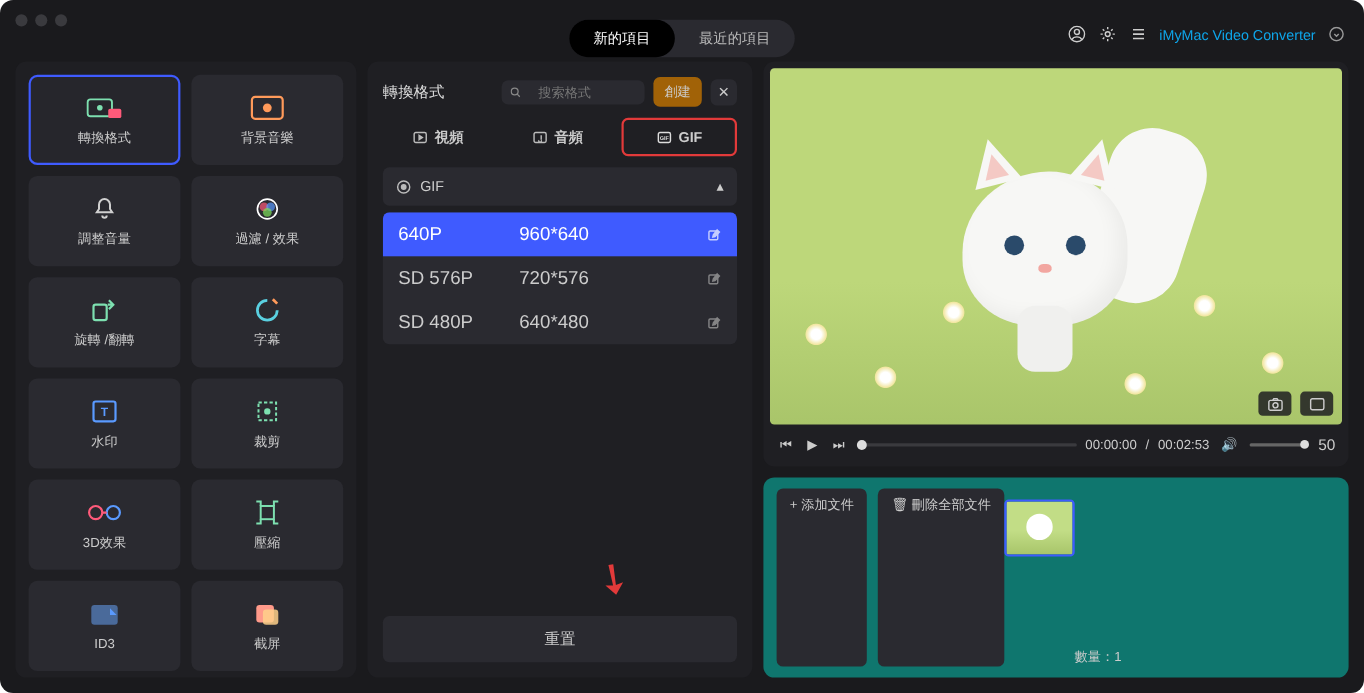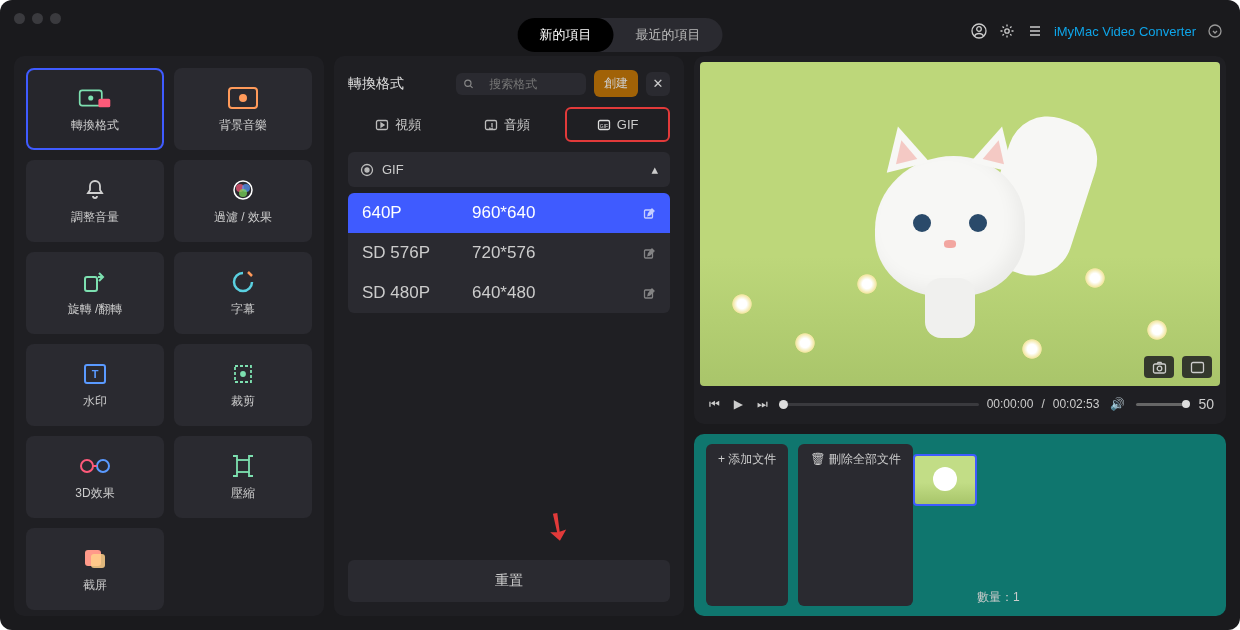--- a/index.html
+++ b/index.html
@@ -20,21 +20,21 @@
 .scard.active { border:2px solid #3f5bff; background:#26262c; }
 .scard .sicon { width:34px; height:26px; display:flex; align-items:center; justify-content:center; }
 .middle { width:350px; background:#1f1f23; border-radius:10px; display:flex; flex-direction:column; }
 .mhead { padding:14px 14px 10px; display:flex; align-items:center; gap:8px; }
 .mtitle { flex:1; font-size:14px; color:#ddd; }
 .search { display:flex; align-items:center; background:#2a2a30; border-radius:6px; padding:4px 8px; width:130px; gap:16px; }
 .search input { background:transparent; border:none; outline:none; color:#aaa; font-size:12px; width:100%; }
 .pill { background:#a16207; padding:5px 10px; border-radius:6px; font-size:12px; cursor:pointer; }
 .closebtn { background:#2a2a30; width:24px; height:24px; border-radius:6px; display:flex; align-items:center; justify-content:center; cursor:pointer; font-size:13px; }
 .ftabs { display:flex; padding:0 14px 10px; gap:8px; }
-.ftab { flex:1; display:flex; align-items:center; justify-content:center; gap:6px; padding:8px 0; border-radius:6px; font-size:13px; cursor:pointer; color:#ccc; }
+.ftab { flex:1; display:flex; align-items:center; justify-content:center; gap:6px; padding:8px 0; border-radius:6px; font-size:13px; cursor:pointer; color:#ccc;font-weight:bold; }
 .ftab.sel { border:2px solid #e23a3a; }
 .section { margin:0 14px; background:#2a2a30; border-radius:6px; padding:10px 12px; display:flex; align-items:center; justify-content:space-between; font-size:13px; cursor:pointer; }
 .rows { margin:6px 14px 0; background:#2a2a30; border-radius:6px; overflow:hidden; }
 .row { display:flex; align-items:center; padding:10px 14px; font-size:17px; color:#ccc; cursor:pointer; gap:10px; }
 .row.sel { background:#3f5bff; color:#fff; }
 .row .rl { flex:0 0 100px; }
 .row .rr { flex:1; }
 .row .share { opacity:.7; }
 .mbtns { margin-top:auto; display:flex; gap:10px; padding:14px; position:relative; }
 .btn { flex:1; padding:12px 0; text-align:center; border-radius:6px; font-size:14px; cursor:pointer; }
@@ -212,20 +212,29 @@
           <div class="sicon">
               <svg width="28" height="26" viewBox="0 0 28 26" fill="none" stroke="#7de0b0" stroke-width="1.8">
                 <rect x="8" y="7" width="12" height="12"></rect>
                 <path d="M4 3h4v4M24 3h-4v4M4 23h4v-4M24 23h-4v-4"></path>
               </svg>
             </div>
           <span>壓縮</span>
         </div>
         <div class="scard">
           <div class="sicon">
+              <svg width="30" height="24" viewBox="0 0 30 24">
+                <rect x="3" y="3" width="24" height="18" rx="3" fill="#4a6a9a"></rect>
+                <path d="M20 6l6 6-6 0z" fill="#5a9aff"></path>
+              </svg>
+            </div>
+          <span>ID3</span>
+        </div>
+        <div class="scard">
+          <div class="sicon">
               <svg width="28" height="26" viewBox="0 0 28 26">
                 <rect x="4" y="5" width="16" height="16" rx="3" fill="#ff9a8a"></rect>
                 <rect x="10" y="9" width="14" height="14" rx="3" fill="#ffd08a" opacity=".85"></rect>
               </svg>
             </div>
           <span>截屏</span>
         </div>
       </div>
     </div>
 

